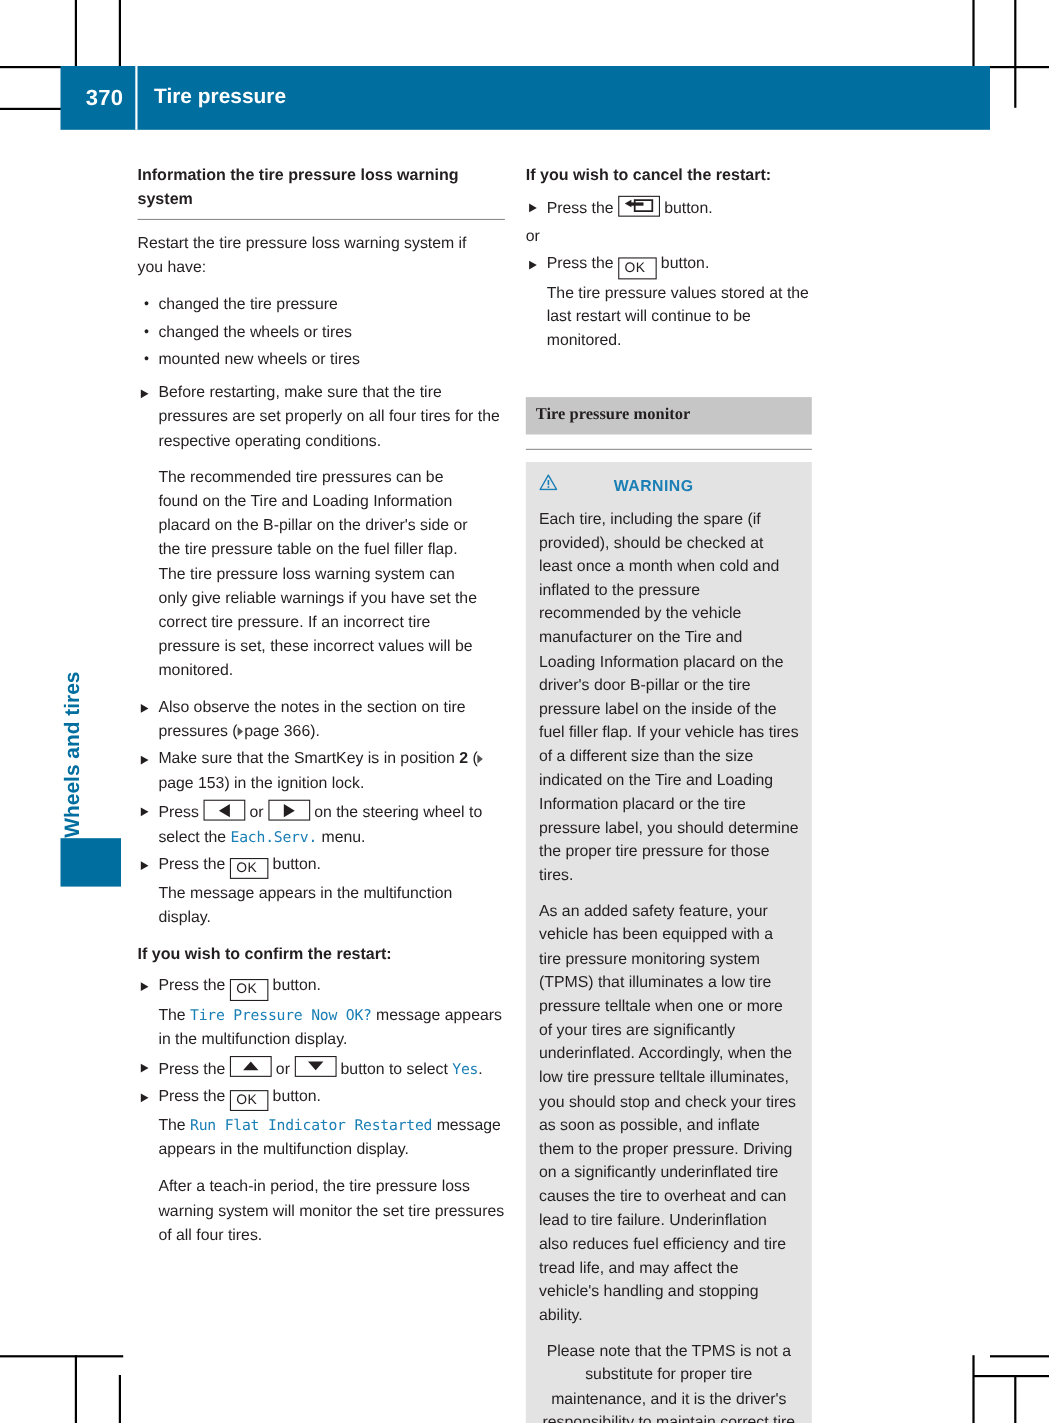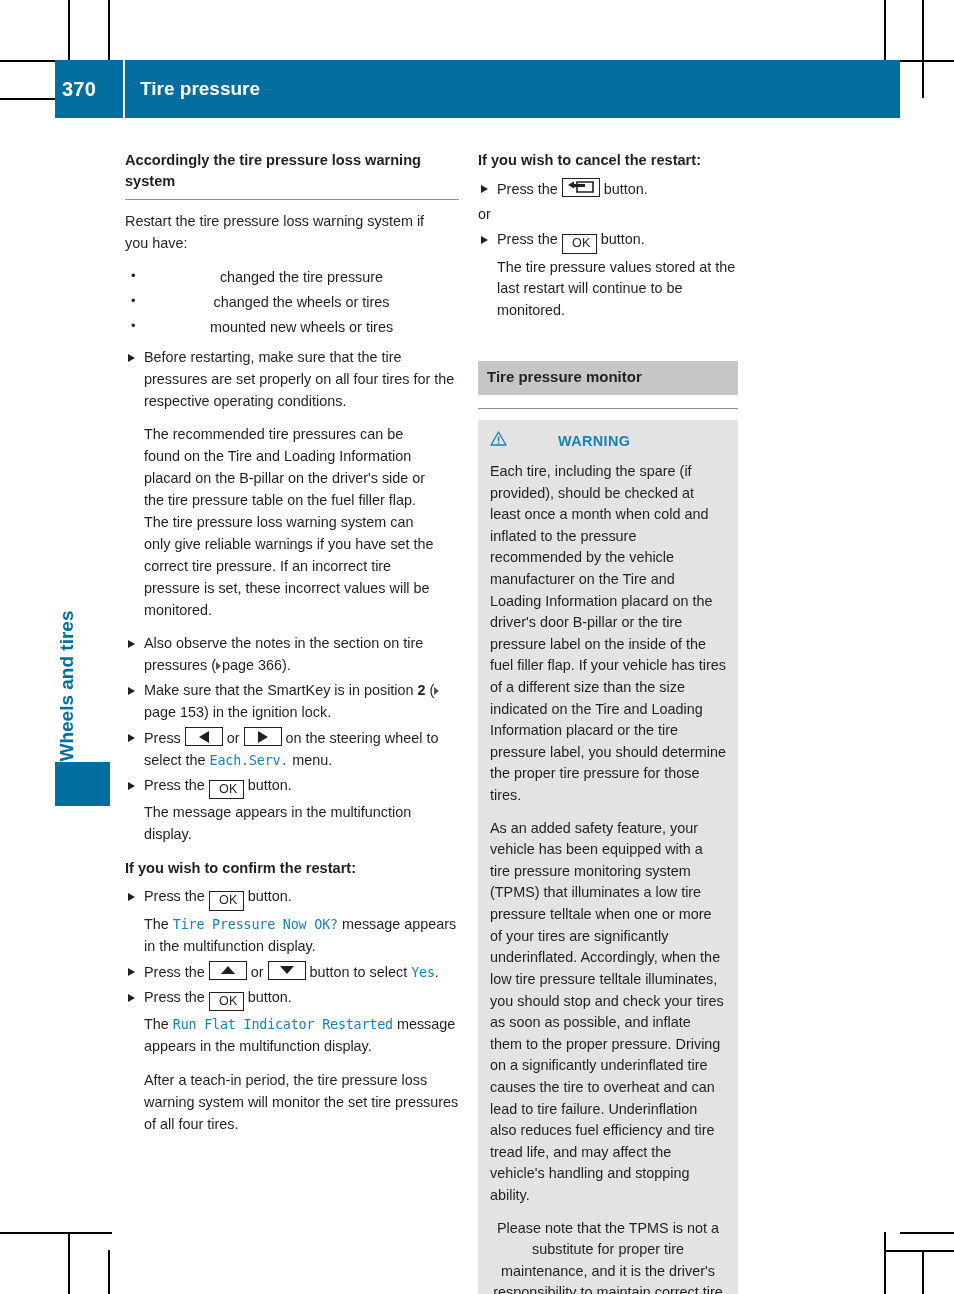--- a/index.html
+++ b/index.html
@@ -23,21 +23,21 @@
   .header-bar {
     position: absolute;
     left: 55px;
     top: 60px;
     width: 845px;
     height: 58px;
     background: #006e9e;
   }
   .header-pagenum {
     position: absolute;
-    left: 39px;
+    left: 55px;
     top: 60px;
     width: 57px;
     height: 58px;
     display: flex;
     align-items: center;
     justify-content: flex-end;
     color: #ffffff;
     font-size: 20px;
     font-weight: bold;
     letter-spacing: 0.2px;
@@ -104,21 +104,21 @@
     color: #231f20;
   }
   .rule {
     height: 1px;
     background: #8d8d8d;
     margin: 0 0 11px 0;
   }
   p.body { margin: 0 16px 12px 0; }
 
   
-  ul.dots { list-style: none; margin: 0 0 8px 0; padding: 0; text-align: center; }
+  ul.dots { list-style: none; margin: 0 0 8px 0; padding: 0; }
   ul.dots li {
     position: relative;
     padding-left: 19px;
     margin-bottom: 3px;
   }
   ul.dots li::before {
     content: "\2022";
     position: absolute;
     left: 6px;
     top: -1px;
@@ -166,21 +166,21 @@
     top: 0px;
     margin-right: 1px;
   }
 
   
   .key {
     display: inline-block;
     border: 1.4px solid #231f20;
     background: #ffffff;
     vertical-align: -3px;
-    text-align: right;
+    text-align: left;
     line-height: 1;
   }
   .key-ok {
     min-width: 23px;
     padding: 2px 5px 3px 5px;
     font-size: 12.6px;
     font-weight: normal;
     letter-spacing: 0.3px;
   }
   .key-arrow {
@@ -202,20 +202,21 @@
   .key-back svg { position: absolute; left: 4px; top: 2px; }
 
   
   .section-bar {
     background: #c6c6c6;
     padding: 5px 9px 6px 9px;
     font-size: 15px;
     font-weight: bold;
     color: #231f20;
     margin: 0 0 13px 0;
+    font-family: Liberation Serif, serif;
   }
 
   
   .warnbox {
     background: #e3e3e3;
     padding: 11px 12px 10px 12px;
     margin-top: 2px;
   }
   .warn-head {
     display: flex;
@@ -254,21 +255,21 @@
 <div class="header-bar"></div>
 <div class="header-pagenum">370</div>
 <div class="header-divider"></div>
 <div class="header-title">Tire pressure</div>
 
 <div class="chapter-tab-text">Wheels and tires</div>
 <div class="chapter-tab-block"></div>
 
 <div class="col col-left">
 
-  <h3 class="sub">Accordingly the tire pressure loss warning system</h3>
+  <h3 class="sub">Information the tire pressure loss warning system</h3>
   <div class="rule"></div>
 
   <p class="body">Restart the tire pressure loss warning system if you have:</p>
 
   <ul class="dots">
     <li>changed the tire pressure</li>
     <li>changed the wheels or tires</li>
     <li>mounted new wheels or tires</li>
   </ul>
 

